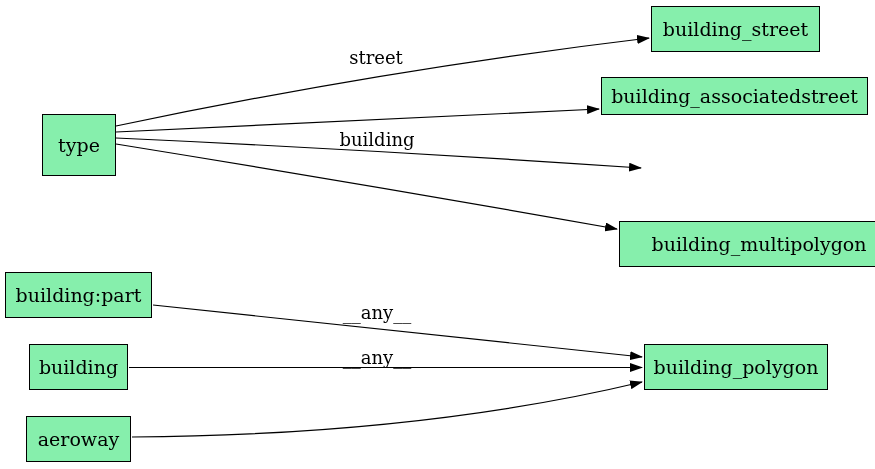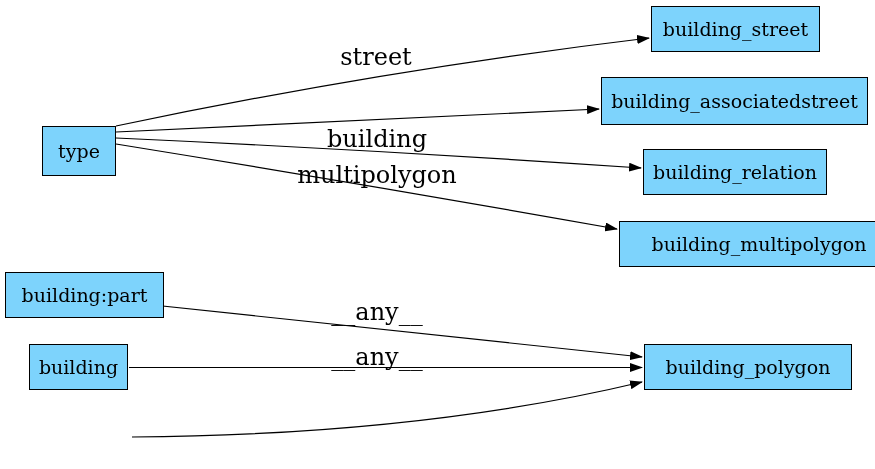--- a/index.html
+++ b/index.html
@@ -25,31 +25,31 @@
   }
   .edge {
     fill: none;
     stroke: #000000;
     stroke-width: 1.2px;
   }
   .node {
     position: absolute;
     box-sizing: border-box;
     border: 1.4px solid #000000;
-    background: #7dd3fc;
+    background: #86efac;
     display: flex;
     align-items: center;
     justify-content: center;
     font-size: 19px;
     white-space: nowrap;
   }
   .edge-label {
     position: absolute;
     transform: translate(-50%, -50%);
-    font-size: 24px;
+    font-size: 18px;
     line-height: 19px;
     white-space: nowrap;
     text-align: center;
   }
   .edge-label span {
     display: block;
     line-height: 18px;
   }
 </style>
 </head>
@@ -65,58 +65,57 @@
     </defs>
     <path class="edge" d="M116,126 Q382,70 649,38" marker-end="url(#arrow)"></path>
     <path class="edge" d="M116,132 Q357,121 599,109" marker-end="url(#arrow)"></path>
     <path class="edge" d="M116,138 Q378,150 641,168" marker-end="url(#arrow)"></path>
     <path class="edge" d="M116,144 Q370,185 617,229" marker-end="url(#arrow)"></path>
     <path class="edge" d="M153,305 Q397,331 642,357" marker-end="url(#arrow)"></path>
     <path class="edge" d="M129,367.5 L642,367.5" marker-end="url(#arrow)"></path>
     <path class="edge" d="M132,437 Q420,435 642,382" marker-end="url(#arrow)"></path>
   </svg>
 
-  <div class="node" style="left:42px; top:126px; width:74px; height:50px">
+  <div class="node" style="left:42px; top:114px; width:74px; height:62px">
     <span>type</span>
   </div>
 
   <div class="node" style="left:651px; top:6px; width:169px; height:46px">
     <span>building_street</span>
   </div>
 
-  <div class="node" style="left:601px; top:77px; width:267px; height:48px">
+  <div class="node" style="left:601px; top:77px; width:267px; height:38px">
     <span>building_associatedstreet</span>
   </div>
 
-  <div class="node" style="left:643px; top:149px; width:184px; height:46px">
-    <span>building_relation</span>
-  </div>
 
   <div class="node" style="left:619px; top:221px; width:280px; height:46px">
     <span>building_multipolygon</span>
   </div>
 
-  <div class="node" style="left:5px; top:272px; width:159px; height:46px">
+  <div class="node" style="left:5px; top:272px; width:147px; height:46px">
     <span>building:part</span>
   </div>
 
   <div class="node" style="left:29px; top:344px; width:99px; height:46px">
     <span>building</span>
   </div>
 
+  <div class="node" style="left:26px; top:416px; width:105px; height:46px">
+    <span>aeroway</span>
+  </div>
 
-  <div class="node" style="left:644px; top:344px; width:208px; height:46px">
+  <div class="node" style="left:644px; top:344px; width:184px; height:46px">
     <span>building_polygon</span>
   </div>
 
   <div class="edge-label" style="left:376px; top:57px">street</div>
 
 
   <div class="edge-label" style="left:377px; top:139px">building</div>
 
-  <div class="edge-label" style="left:377px; top:175px">multipolygon</div>
 
   <div class="edge-label" style="left:377px; top:312px">__any__</div>
 
   <div class="edge-label" style="left:377px; top:357px">__any__</div>
 
 
 </div>
 
 </body></html>

